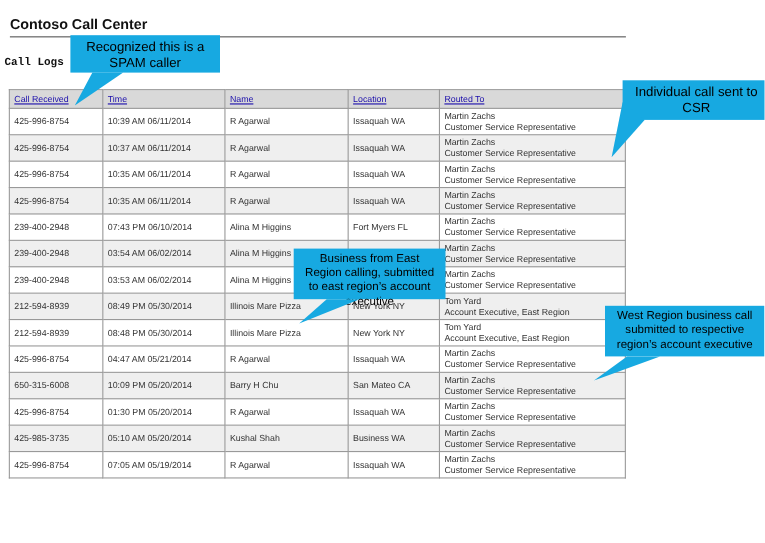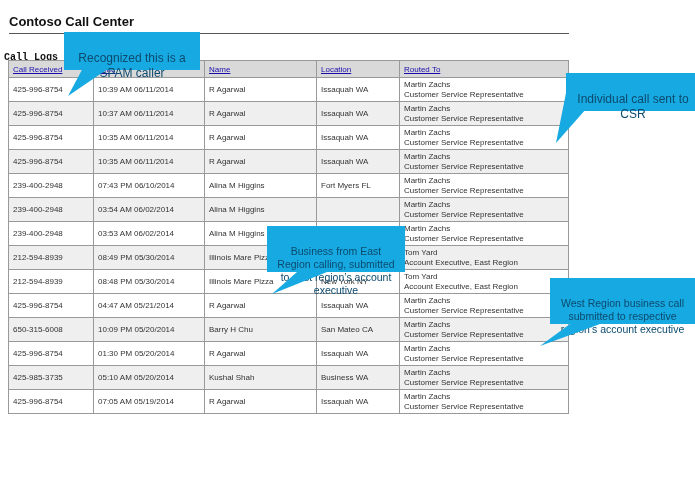--- a/index.html
+++ b/index.html
@@ -1,27 +1,27 @@
 <!DOCTYPE html>
 <html><head>
 <meta charset="utf-8">
 <style>
   html,body{margin:0;padding:0;background:#fff;}
   body{width:695px;height:494px;position:relative;overflow:hidden;font-family:"Liberation Sans",sans-serif;color:#333;}
   .title{position:absolute;left:9px;top:14px;font-size:13px;font-weight:bold;color:#111;text-align:center;}
   .rule{position:absolute;left:9px;top:33px;width:560px;height:1px;background:#555;}
   .subtitle{position:absolute;left:4px;top:52px;font-size:10px;font-weight:bold;color:#111;font-family:Liberation Mono, monospace;}
-  table{position:absolute;left:8px;top:60px;border-collapse:collapse;width:561px;font-size:8px;}
+  table{position:absolute;left:8px;top:81px;border-collapse:collapse;width:561px;font-size:8px;}
   th,td{border:1px solid #999;text-align:left;padding:0 4px;height:23px;vertical-align:middle;}
   th{background:#d9d9d9;font-weight:normal;height:16px;}
   th a{color:#1a0dab;text-decoration:underline;}
   tr.alt td{background:#efefef;}
   td.routed{line-height:10px;}
   .c1{width:76px}.c2{width:102px}.c3{width:103px}.c4{width:74px}
-  .callout{position:absolute;background:#17a9e1;color:#0c4a6e;font-size:12px;text-align:center;line-height:15px;padding:19px 6px;box-sizing:border-box;}
+  .callout{position:absolute;background:#17a9e1;color:#000000;font-size:12px;text-align:center;line-height:15px;padding:3px 6px;box-sizing:border-box;}
   .callout svg{position:absolute;overflow:visible;}
 </style>
 </head>
 <body>
 
 <div class="title">Contoso Call Center</div>
 <div class="rule"></div>
 <div class="subtitle">Call Logs</div>
 
 <table>

